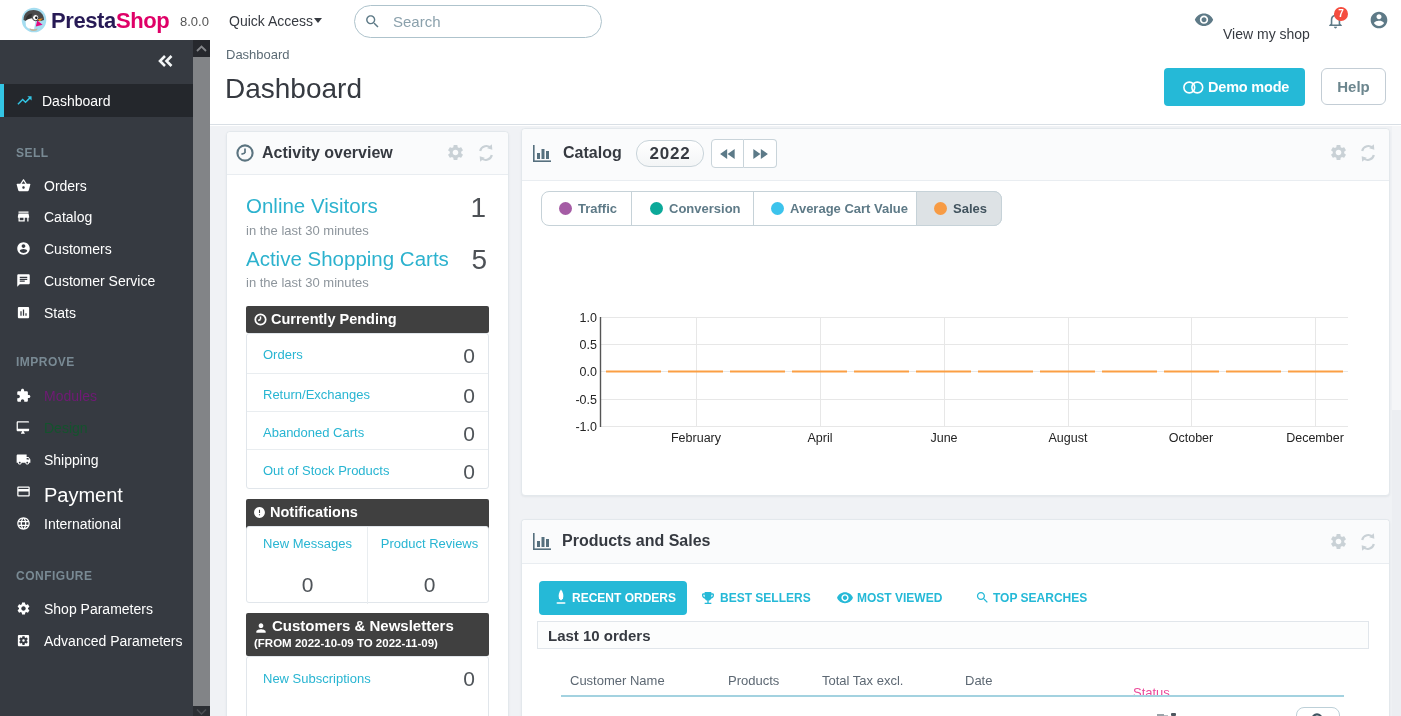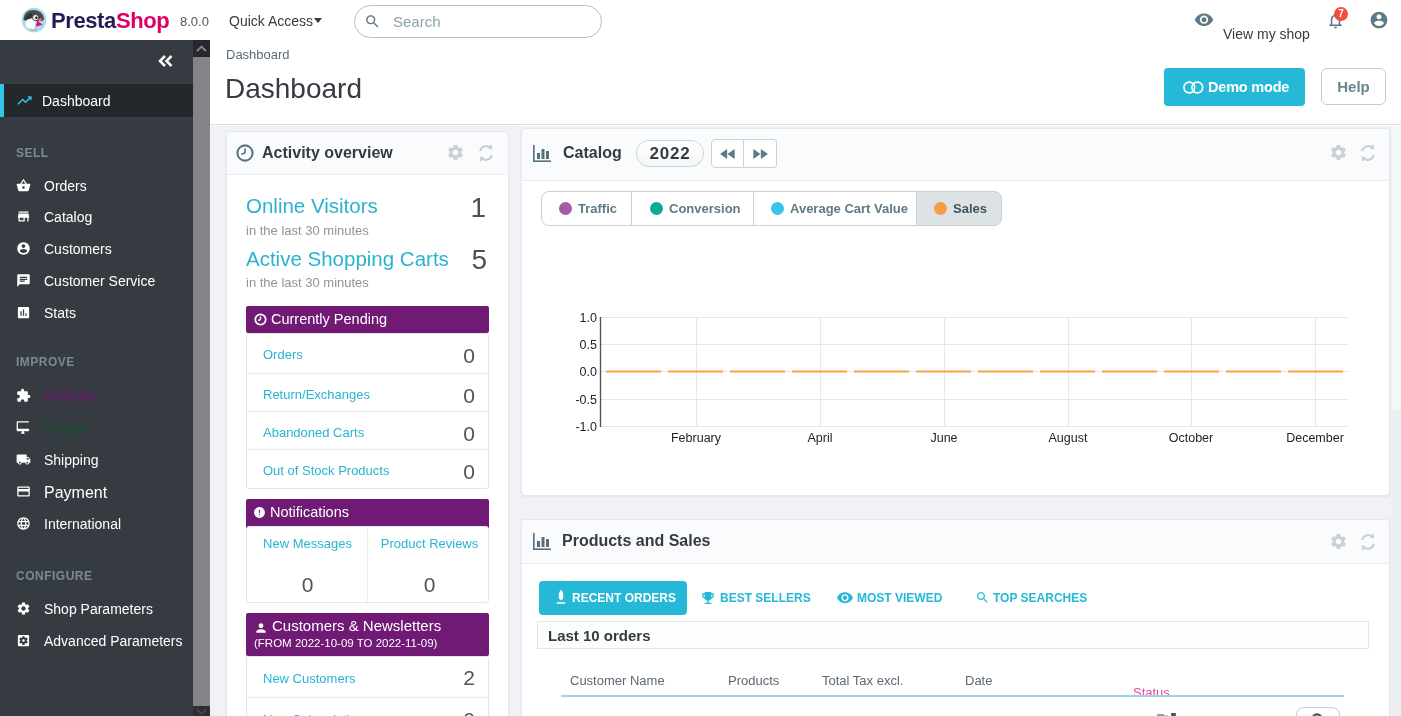--- a/index.html
+++ b/index.html
@@ -2,21 +2,21 @@
 <html><head>
 <meta charset="utf-8">
 <style>
   * { margin:0; padding:0; box-sizing:border-box; }
   html,body { width:1401px; height:716px; overflow:hidden; background:#fff;
     font-family:"Liberation Sans", sans-serif; }
   .abs { position:absolute; }
   svg { display:block; }
   .panel { position:absolute; background:#fff; border:1px solid #e3e8ec; border-radius:4px; box-shadow:0 1px 2px rgba(80,90,100,.08); }
   .phead { position:relative; background:#fafbfc; border-bottom:1px solid #e9edf1; border-radius:4px 4px 0 0; }
-  .tealbar { position:absolute; background:#701a75; color:#fff; border-radius:2px; }
+  .tealbar { position:absolute; background:#404040; color:#fff; border-radius:2px;font-weight:bold; }
   .rowsbox { position:absolute; border:1px solid #e1e6eb; border-radius:3px; background:#fff; }
   .drow { position:relative; border-top:1px solid #e9edf0; }
   .drow:first-child { border-top:none; }
   .tlink { color:#28b5d2; font-size:13px; }
   .num24 { color:#4f5459; font-size:21px; }
 </style>
 </head>
 <body>
 
 <div class="abs" style="left:0;top:0;width:1401px;height:40px;background:#fff;z-index:5;"></div>
@@ -109,21 +109,21 @@
     <path d="M21 2H3c-1.1 0-2 .9-2 2v12c0 1.1.9 2 2 2h7l-2 3v1h6v-1l-2-3h7c1.1 0 2-.9 2-2V4c0-1.1-.9-2-2-2zm0 12H3V4h18v10z"></path>
   </svg>
 <div class="abs" style="left:44px;top:420px;font-size:14px;color:#14532d;">Design</div>
 <svg class="abs" style="left:16px;top:452px;" width="15" height="15" viewBox="0 0 24 24" fill="#fff">
     <path d="M20 8h-3V4H3c-1.1 0-2 .9-2 2v11h2c0 1.66 1.34 3 3 3s3-1.34 3-3h6c0 1.66 1.34 3 3 3s3-1.34 3-3h2v-5l-3-4zM6 18.5c-.83 0-1.5-.67-1.5-1.5s.67-1.5 1.5-1.5 1.5.67 1.5 1.5-.67 1.5-1.5 1.5zm13.5-9l1.96 2.5H17V9.5h2.5zm-1.5 9c-.83 0-1.5-.67-1.5-1.5s.67-1.5 1.5-1.5 1.5.67 1.5 1.5-.67 1.5-1.5 1.5z"></path>
   </svg>
 <div class="abs" style="left:44px;top:452px;font-size:14px;color:#fff;">Shipping</div>
 <svg class="abs" style="left:16px;top:484px;" width="15" height="15" viewBox="0 0 24 24" fill="#fff">
     <path d="M20 4H4c-1.11 0-1.99.89-1.99 2L2 18c0 1.11.89 2 2 2h16c1.11 0 2-.89 2-2V6c0-1.11-.89-2-2-2zm0 14H4v-6h16v6zm0-10H4V6h16v2z"></path>
   </svg>
-<div class="abs" style="left:44px;top:484px;font-size:16px;color:#fff;">Payment</div>
+<div class="abs" style="left:44px;top:484px;font-size:20px;color:#fff;">Payment</div>
 <svg class="abs" style="left:16px;top:516px;" width="15" height="15" viewBox="0 0 24 24" fill="#fff">
     <path d="M11.99 2C6.47 2 2 6.48 2 12s4.47 10 9.99 10C17.52 22 22 17.52 22 12S17.52 2 11.99 2zm6.93 6h-2.95c-.32-1.25-.78-2.45-1.38-3.56 1.84.63 3.37 1.91 4.33 3.56zM12 4.04c.83 1.2 1.48 2.53 1.91 3.96h-3.82c.43-1.43 1.08-2.76 1.91-3.96zM4.26 14C4.1 13.36 4 12.69 4 12s.1-1.36.26-2h3.38c-.08.66-.14 1.32-.14 2 0 .68.06 1.34.14 2H4.26zm.82 2h2.95c.32 1.25.78 2.45 1.38 3.56-1.84-.63-3.37-1.9-4.33-3.56zm2.95-8H5.08c.96-1.66 2.49-2.93 4.33-3.56C8.81 5.55 8.35 6.75 8.03 8zM12 19.96c-.83-1.2-1.48-2.53-1.91-3.96h3.82c-.43 1.43-1.08 2.76-1.91 3.96zM14.34 14H9.66c-.09-.66-.16-1.32-.16-2 0-.68.07-1.35.16-2h4.68c.09.65.16 1.32.16 2 0 .68-.07 1.34-.16 2zm.25 5.56c.6-1.11 1.06-2.31 1.38-3.56h2.95c-.96 1.65-2.49 2.93-4.33 3.56zM16.36 14c.08-.66.14-1.32.14-2 0-.68-.06-1.34-.14-2h3.38c.16.64.26 1.31.26 2s-.1 1.36-.26 2h-3.38z"></path>
   </svg>
 <div class="abs" style="left:44px;top:516px;font-size:14px;color:#fff;">International</div>
 <div class="abs" style="left:16px;top:569px;font-size:12px;font-weight:bold;color:#798a94;letter-spacing:0.5px;">CONFIGURE</div>
 <svg class="abs" style="left:16px;top:601px;" width="15" height="15" viewBox="0 0 24 24" fill="#fff">
     <path d="M19.14 12.94c.04-.3.06-.61.06-.94s-.02-.64-.07-.94l2.03-1.58c.18-.14.23-.41.12-.61l-1.92-3.32c-.12-.22-.37-.29-.59-.22l-2.39.96c-.5-.38-1.03-.7-1.62-.94l-.36-2.54c-.04-.24-.24-.41-.48-.41h-3.84c-.24 0-.43.17-.47.41l-.36 2.54c-.59.24-1.13.57-1.62.94l-2.39-.96c-.22-.08-.47 0-.59.22L2.74 8.87c-.12.21-.08.47.12.61l2.03 1.58c-.05.3-.09.63-.09.94s.02.64.07.94l-2.03 1.58c-.18.14-.23.41-.12.61l1.92 3.32c.12.22.37.29.59.22l2.39-.96c.5.38 1.03.7 1.62.94l.36 2.54c.05.24.24.41.48.41h3.84c.24 0 .44-.17.47-.41l.36-2.54c.59-.24 1.13-.56 1.62-.94l2.39.96c.22.08.47 0 .59-.22l1.92-3.32c.12-.22.07-.47-.12-.61l-2.01-1.58zM12 15.6c-1.98 0-3.6-1.62-3.6-3.6s1.62-3.6 3.6-3.6 3.6 1.62 3.6 3.6-1.62 3.6-3.6 3.6z"></path>
   </svg>
 <div class="abs" style="left:44px;top:601px;font-size:14px;color:#fff;">Shop Parameters</div>
 <svg class="abs" style="left:16px;top:633px;" width="15" height="15" viewBox="0 0 24 24" fill="#fff">
@@ -209,24 +209,20 @@
   <div class="num24" style="position:absolute;left:122px;top:46px;width:121px;text-align:center;">0</div>
 </div>
 <div class="tealbar" style="left:246px;top:613px;width:243px;height:43px;">
   <svg style="position:absolute;left:8px;top:8px;" width="14" height="14" viewBox="0 0 24 24" fill="#fff">
       <path d="M12 12c2.21 0 4-1.79 4-4s-1.79-4-4-4-4 1.79-4 4 1.79 4 4 4zm0 2c-2.67 0-8 1.34-8 4v2h16v-2c0-2.66-5.33-4-8-4z"></path>
     </svg>
   <div style="position:absolute;left:26px;top:4px;font-size:15px;">Customers &amp; Newsletters</div>
   <div style="position:absolute;left:8px;top:24px;font-size:11.5px;">(FROM 2022-10-09 TO 2022-11-09)</div>
 </div>
 <div class="rowsbox" style="left:246px;top:656px;width:243px;height:80px;">
-  <div class="drow" style="height:40px;">
-      <span class="tlink" style="position:absolute;left:16px;top:14px;">New Customers</span>
-      <span class="num24" style="position:absolute;right:13px;top:9px;">2</span>
-    </div>
   <div class="drow" style="height:40px;">
       <span class="tlink" style="position:absolute;left:16px;top:14px;">New Subscriptions</span>
       <span class="num24" style="position:absolute;right:13px;top:10px;">0</span>
     </div>
 </div>
 
 <div class="panel" style="left:521px;top:128px;width:869px;height:368px;">
   <div class="phead" style="height:52px;"></div>
 </div>
 <svg class="abs" style="left:532px;top:144px;" width="20" height="19" viewBox="0 0 20 19">

